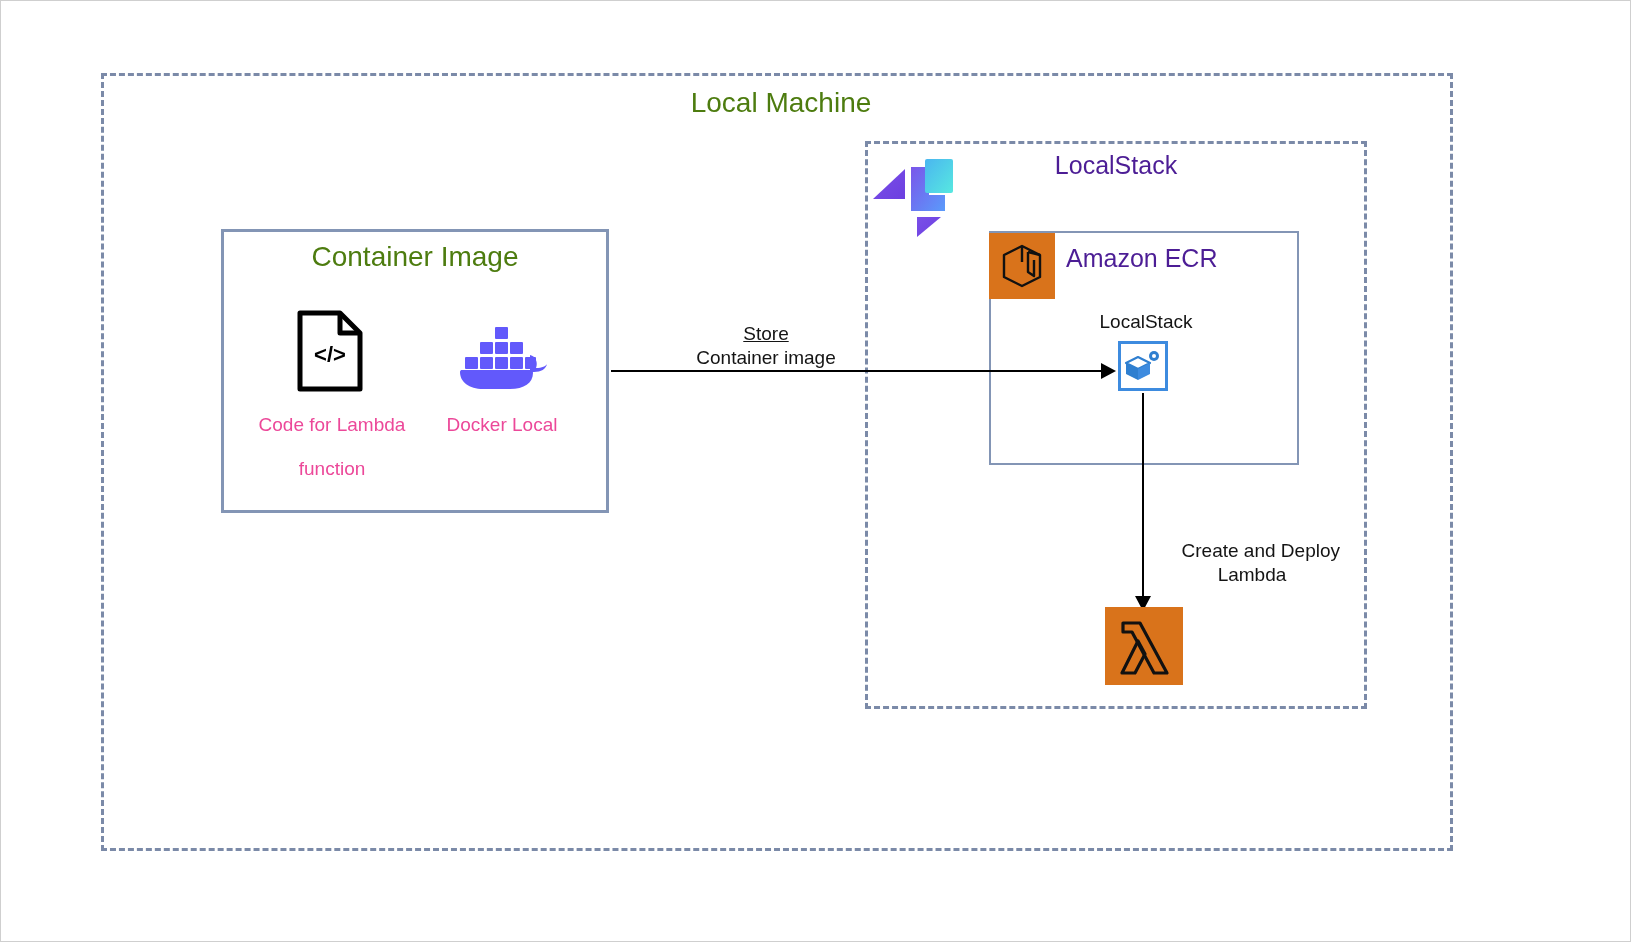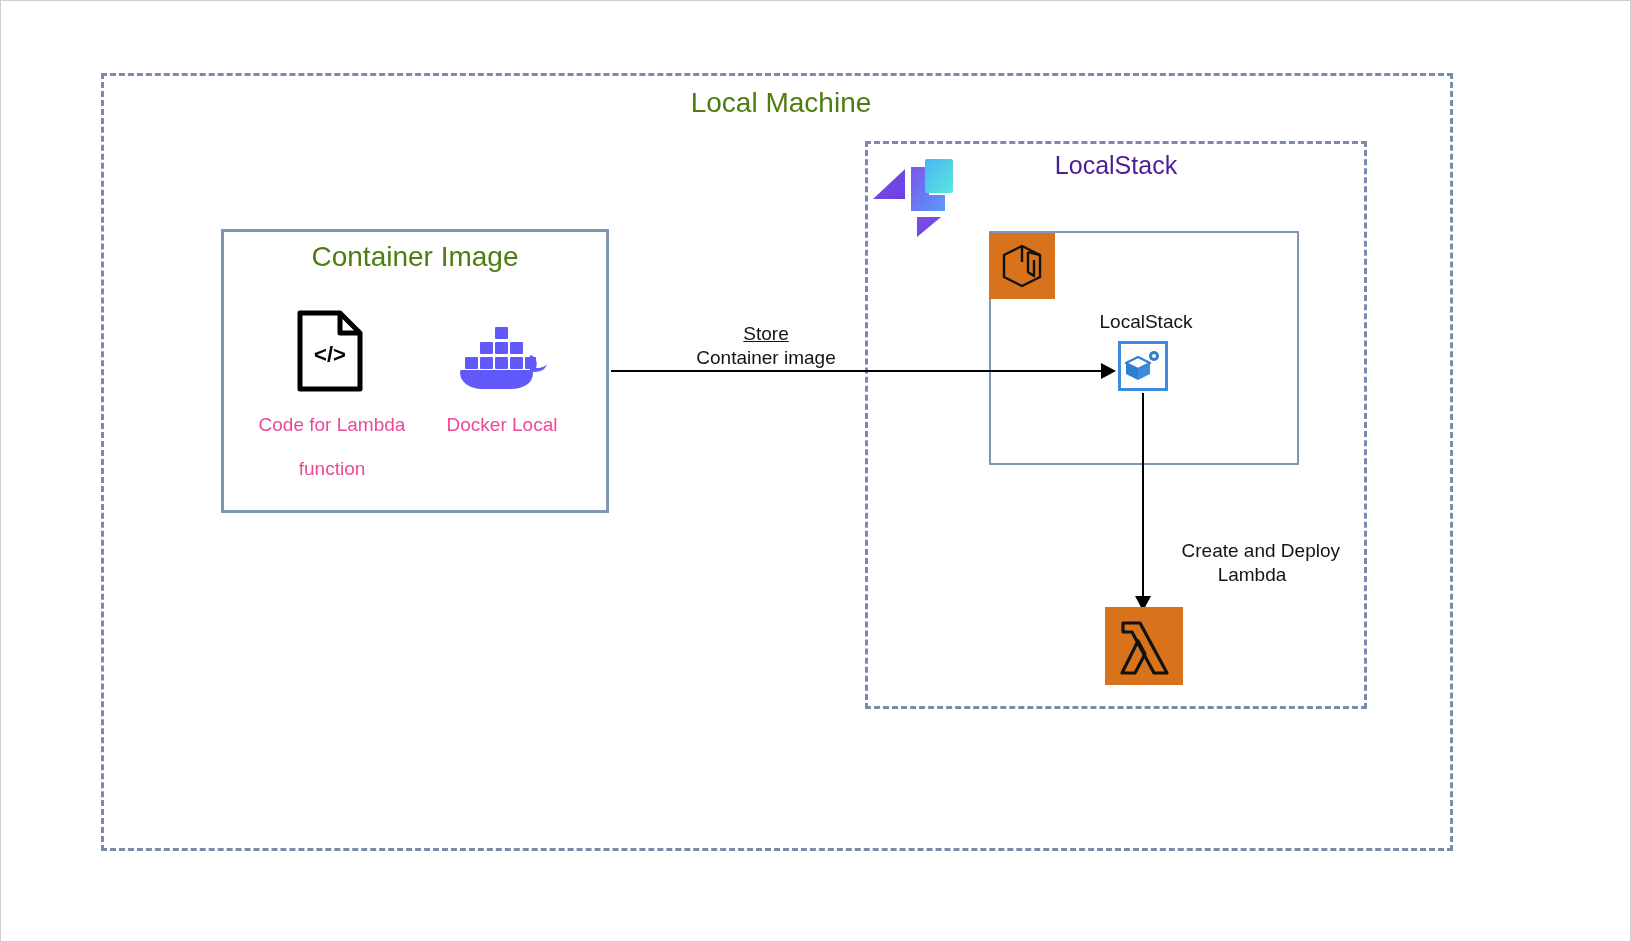--- a/index.html
+++ b/index.html
@@ -156,20 +156,21 @@
   <div class="abs tile-orange" style="left:988px; top:232px; width:66px; height:66px;">
     <svg width="48" height="48" viewBox="0 0 48 48">
       <g fill="none" stroke="#111111" stroke-width="2.4" stroke-linejoin="round">
         <polygon points="24,4 42,13 42,35 24,44 6,35 6,13"></polygon>
         <path d="M24,4 L24,20"></path>
         <path d="M30,10 L42,13"></path>
         <path d="M30,10 L30,30 L36,34 L36,18"></path>
       </g>
     </svg>
   </div>
+  <div class="title-md" style="left:1065px; top:243px; width:230px; text-align:left;">Amazon ECR</div>
 
   <div class="label" style="left:1066px; top:308px; width:158px;">LocalStack</div>
 
   <div class="abs tile-blue-outline" style="left:1117px; top:340px; width:50px; height:50px;">
     <svg width="38" height="38" viewBox="0 0 38 38">
 
       <polygon points="14,10 26,16 14,22 2,16" fill="#ffffff" stroke="#2f7fd0" stroke-width="2.2" stroke-linejoin="round"></polygon>
       <polygon points="2,16 14,22 14,33 2,27" fill="#2f7fd0"></polygon>
       <polygon points="26,16 14,22 14,33 26,27" fill="#3d8bdf"></polygon>
 

